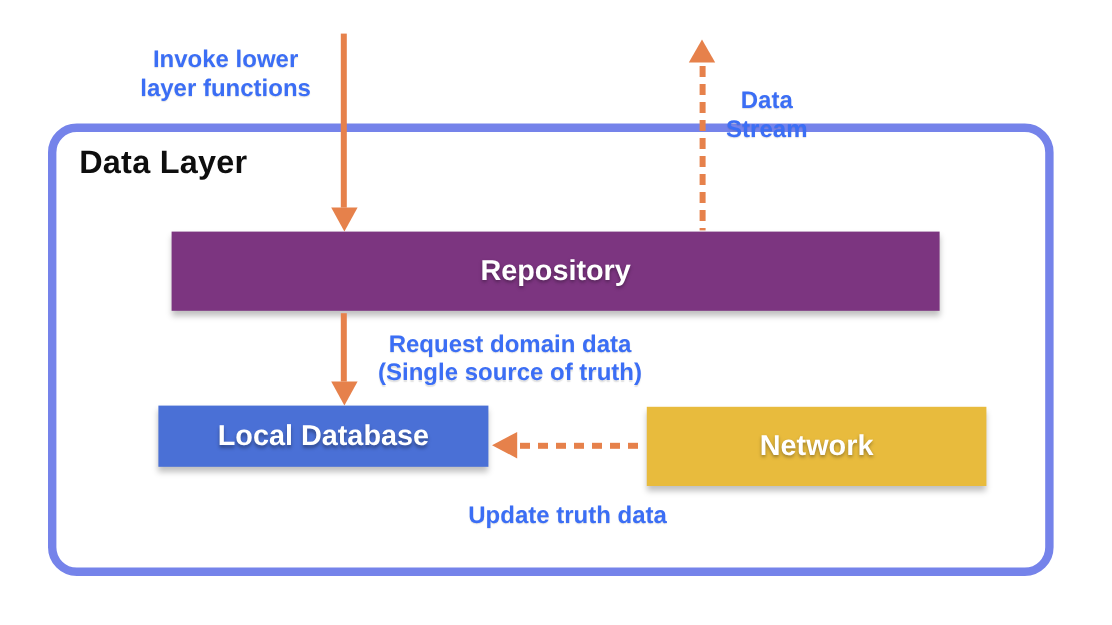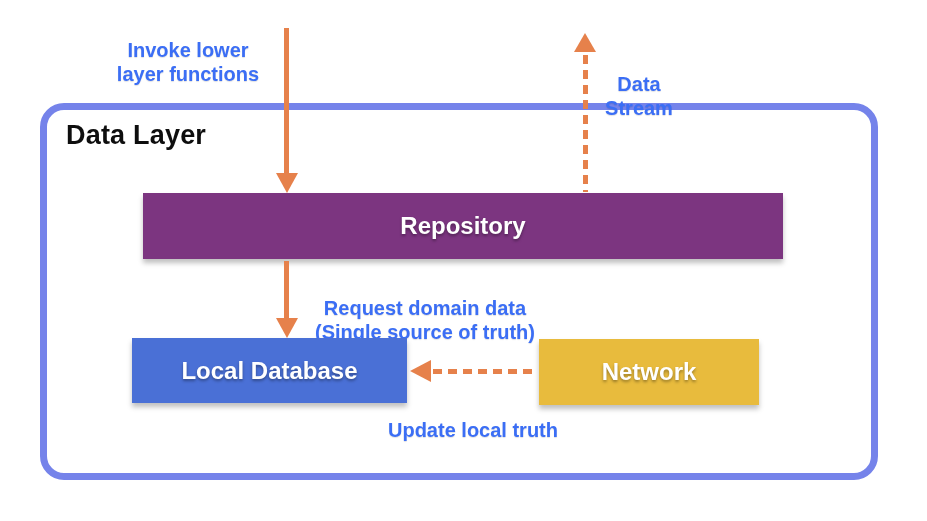--- a/index.html
+++ b/index.html
@@ -20,22 +20,22 @@
     position:absolute;color:#3B6EF5;font-weight:bold;font-size:20px;line-height:24px;
     text-align:center;white-space:pre-line;text-shadow:0 1px 1px rgba(0,0,0,0.12);
   }
   .node{
     position:absolute;display:flex;align-items:center;justify-content:center;
     color:#ffffff;font-weight:bold;font-size:24px;
     box-shadow:0 4px 5px rgba(0,0,0,0.25);
     text-shadow:0 2px 3px rgba(0,0,0,0.35);
   }
   .node-repository{left:143px;top:193px;width:640px;height:66px;background:#7C3580;align-items:center;}
-  .node-localdb{left:132px;top:338px;width:275px;height:65px;background:#4A70D6;}
-  .node-network{left:539px;top:339px;width:220px;height:66px;background:#E8BB3D;}
+  .node-localdb{left:132px;top:338px;width:275px;height:51px;background:#4A70D6;}
+  .node-network{left:539px;top:339px;width:283px;height:66px;background:#E8BB3D;}
   .line-v{position:absolute;width:5px;background:#E6814B;}
   .dash-v{
     position:absolute;width:5px;
     background:repeating-linear-gradient(to bottom,#E6814B 0 9px,transparent 9px 15px);
   }
   .dash-h{
     position:absolute;height:5px;
     background:repeating-linear-gradient(to right,#E6814B 0 9px,transparent 9px 15px);
   }
   .head{position:absolute;width:0;height:0;}
@@ -45,21 +45,21 @@
 
   
   .invoke-label{left:88px;top:38px;width:200px;}
   .invoke-line{left:284px;top:28px;height:145px;}
   .invoke-head{left:276px;top:173px;}
   .stream-head{left:574px;top:33px;}
   .stream-line{left:583px;top:55px;height:137px;}
   .stream-label{left:579px;top:25px;width:120px;margin-top:47px;}
   .request-line{left:284px;top:261px;height:57px;}
   .request-head{left:276px;top:318px;}
-  .request-label{left:285px;top:275px;width:280px;margin-top:21px;}
+  .request-label{left:285px;top:275px;width:280px;}
   .update-line{left:433px;top:369px;width:104px;}
   .update-head{left:410px;top:360px;}
   .update-label{left:353px;top:418px;width:240px;}
 </style>
 </head>
 <body>
 
 <div class="canvas">
 
   <div class="boundary"></div>
@@ -88,15 +88,15 @@
   <div class="node node-localdb">
     <span>Local Database</span>
   </div>
 
   <div class="node node-network">
     <span>Network</span>
   </div>
 
   <div class="head head-left update-head"></div>
   <div class="dash-h update-line"></div>
-  <div class="blue-label update-label">Update local truth</div>
+  <div class="blue-label update-label">Update truth data</div>
 
 </div>
 
 </body></html>

